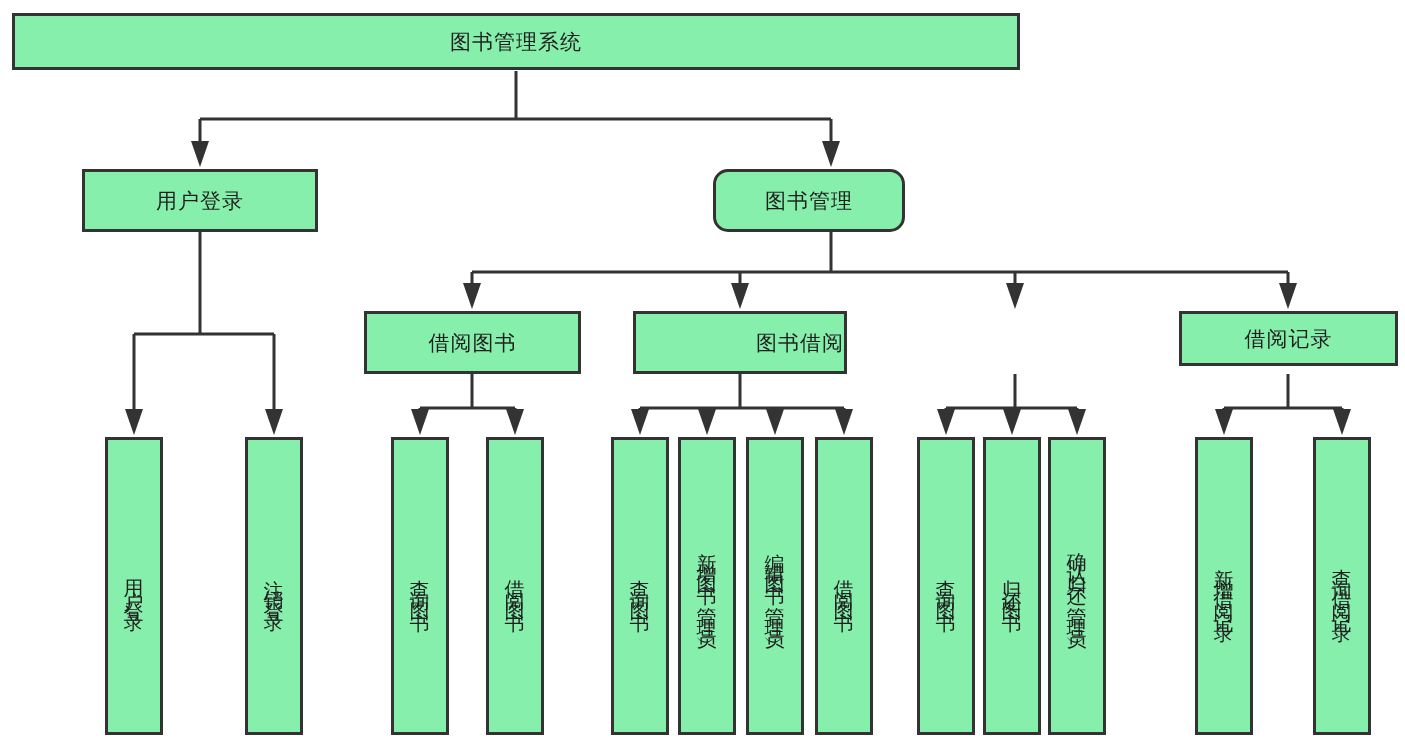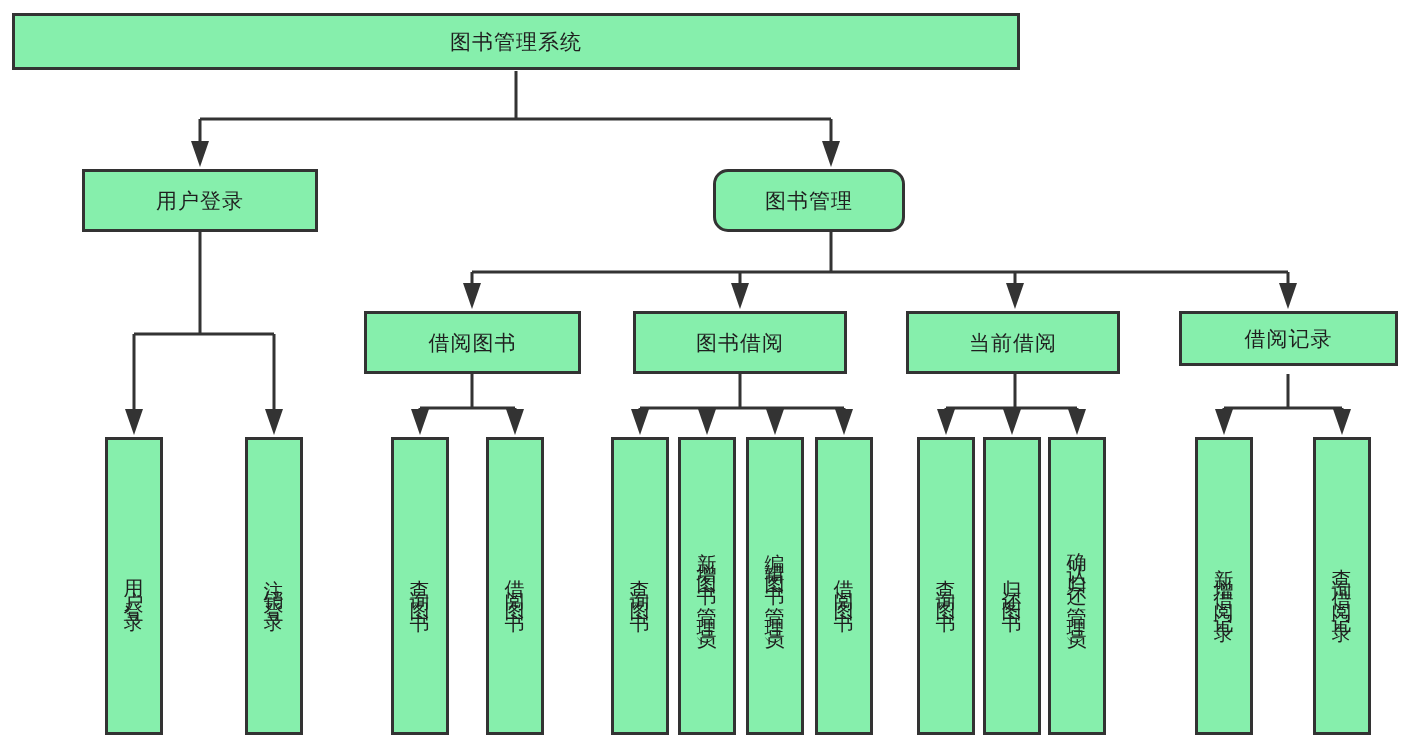--- a/index.html
+++ b/index.html
@@ -51,21 +51,21 @@
     z-index: 3;
     white-space: nowrap;
     letter-spacing: 1px;
   }
 
   
   .n-root     { left: 12px;   top: 13px;  width: 1008px; height: 57px; }
   .n-login    { left: 82px;   top: 169px; width: 236px;  height: 63px; }
   .n-mgmt     { left: 713px;  top: 169px; width: 192px;  height: 63px; border-radius: 15px; }
   .n-newbook  { left: 364px;  top: 311px; width: 217px;  height: 63px; }
-  .n-borrow   { left: 633px;  top: 311px; width: 214px;  height: 63px; }
+  .n-borrow   { left: 633px;  top: 311px; width: 214px;  height: 63px; justify-content: flex-end; }
   .n-current  { left: 906px;  top: 311px; width: 214px;  height: 63px; }
   .n-records  { left: 1179px; top: 311px; width: 219px;  height: 55px; }
   .n-leaf-login   { left: 105px; }
   .n-leaf-logout  { left: 245px; }
   .n-nb-query     { left: 391px; }
   .n-nb-borrow    { left: 486px; }
   .n-bw-query     { left: 611px; }
   .n-bw-add       { left: 678px; }
   .n-bw-edit      { left: 746px; }
   .n-bw-borrow    { left: 815px; }
@@ -121,23 +121,20 @@
   <div class="node hbox n-mgmt">
     <span>图书管理</span>
   </div>
 
   <div class="node hbox n-newbook">
     <span>借阅图书</span>
   </div>
   <div class="node hbox n-borrow">
     <span>图书借阅</span>
   </div>
-  <div class="node hbox n-current">
-    <span>当前借阅</span>
-  </div>
   <div class="node hbox n-records">
     <span>借阅记录</span>
   </div>
 
   <div class="node vbox n-leaf-login">
     <span class="vlabel">用户登录</span>
   </div>
   <div class="node vbox n-leaf-logout">
     <span class="vlabel">注销登录</span>
   </div>

